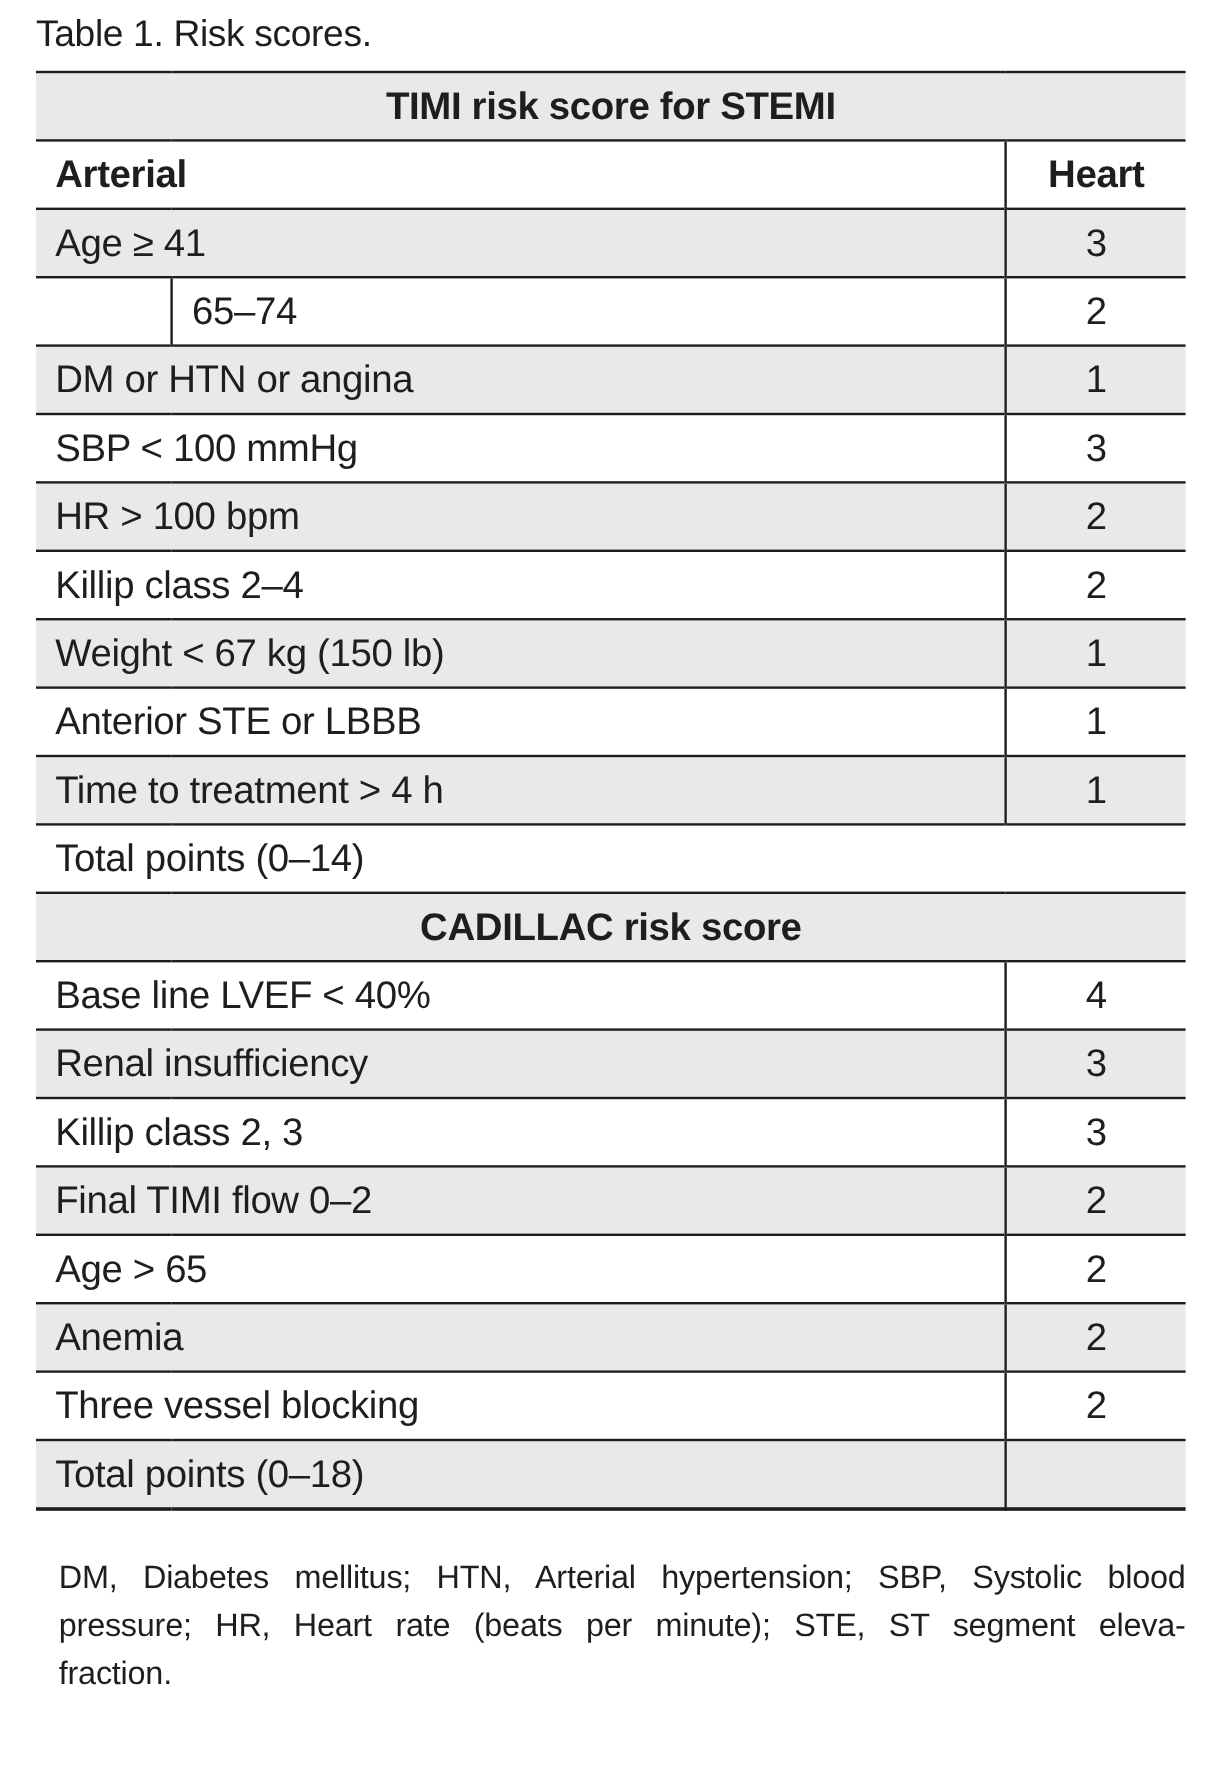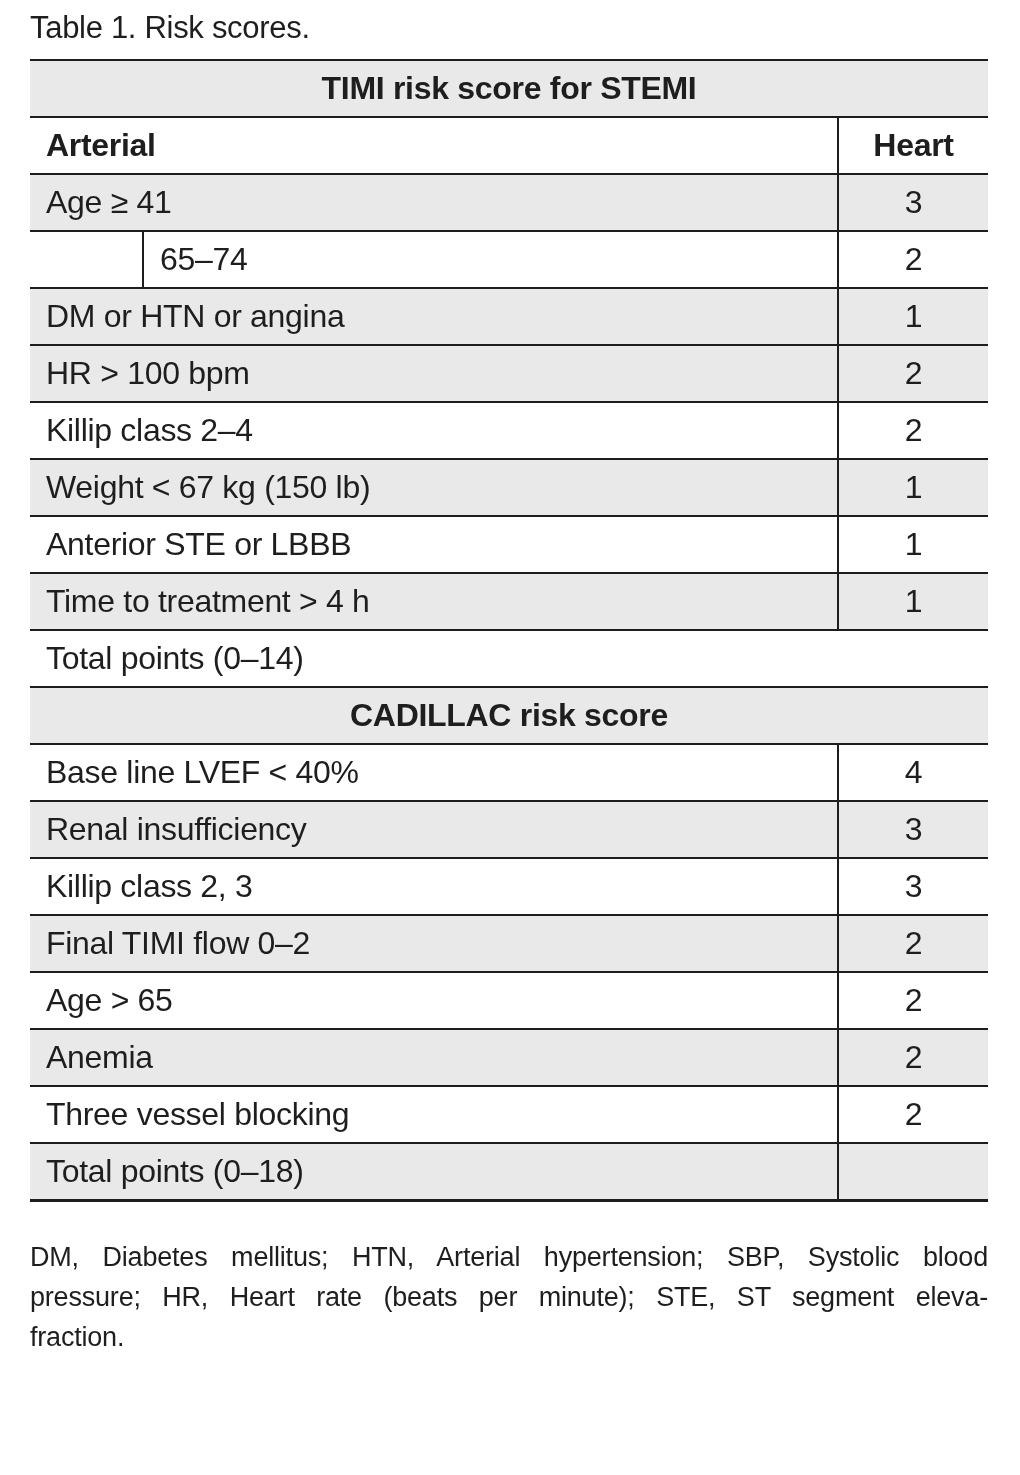--- a/index.html
+++ b/index.html
@@ -55,20 +55,21 @@
     margin-top:35px;
     width:958px;
     font-size:27px;
     line-height:40px;
     letter-spacing:-0.2px;
   }
   .fline{
     text-align:justify;
     text-align-last:justify;
     white-space:normal;
+    margin-left:19px;
   }
   .fline.last{
     text-align:right;
     text-align-last:left;
   }
 </style>
 </head>
 <body>
 
 <div class="page">
@@ -103,20 +104,24 @@
       <td></td>
       <td class="label subb">65–74</td>
       <td class="pts">2</td>
     </tr>
 
     <tr class="r shaded">
       <td colspan="2" class="label">DM or HTN or angina</td>
       <td class="pts">1</td>
     </tr>
 
+    <tr class="r">
+      <td colspan="2" class="label">SBP &lt; 100 mmHg</td>
+      <td class="pts">3</td>
+    </tr>
 
     <tr class="r shaded">
       <td colspan="2" class="label">HR &gt; 100 bpm</td>
       <td class="pts">2</td>
     </tr>
 
     <tr class="r">
       <td colspan="2" class="label">Killip class 2–4</td>
       <td class="pts">2</td>
     </tr>

